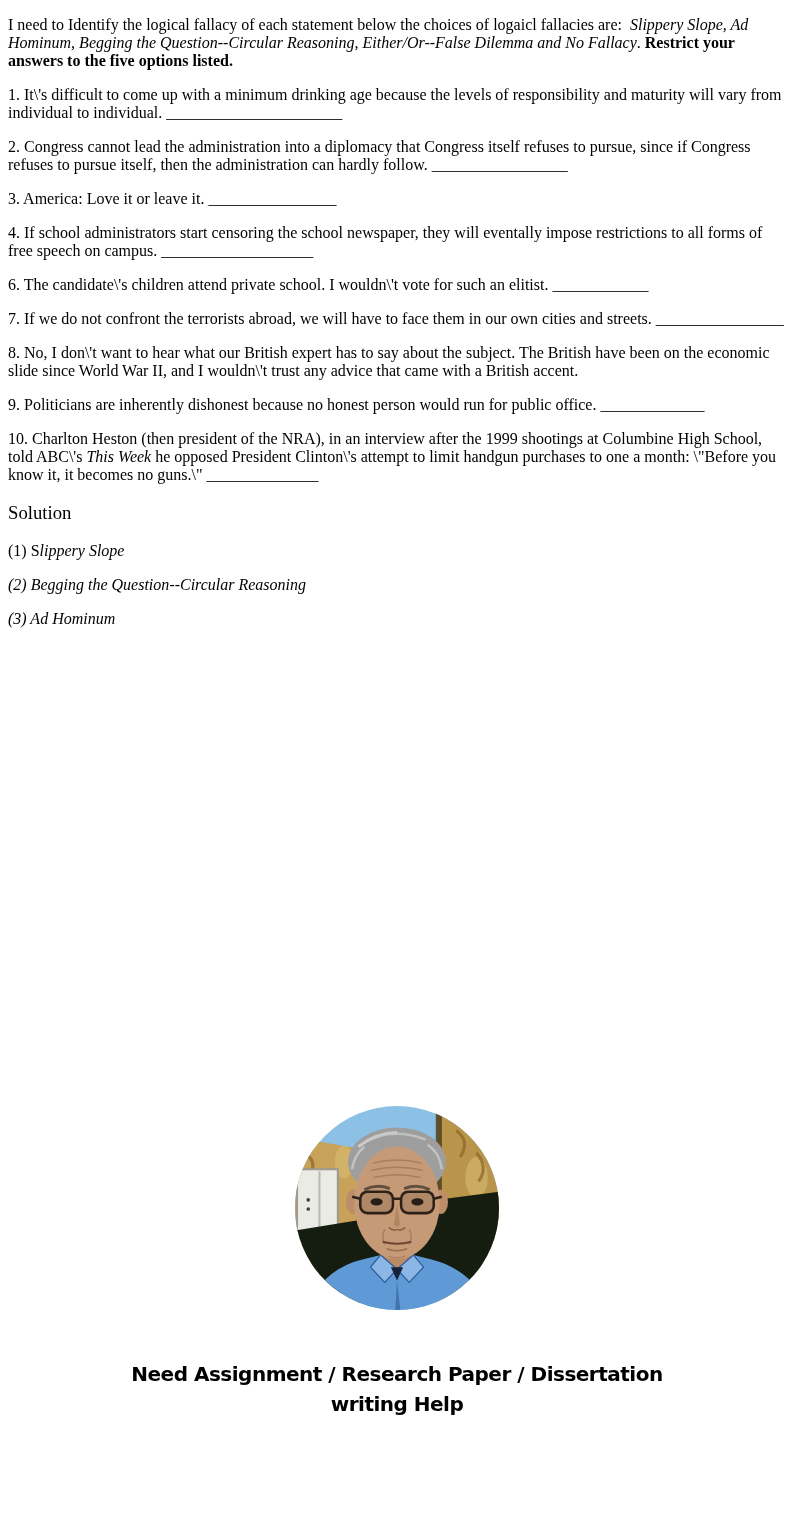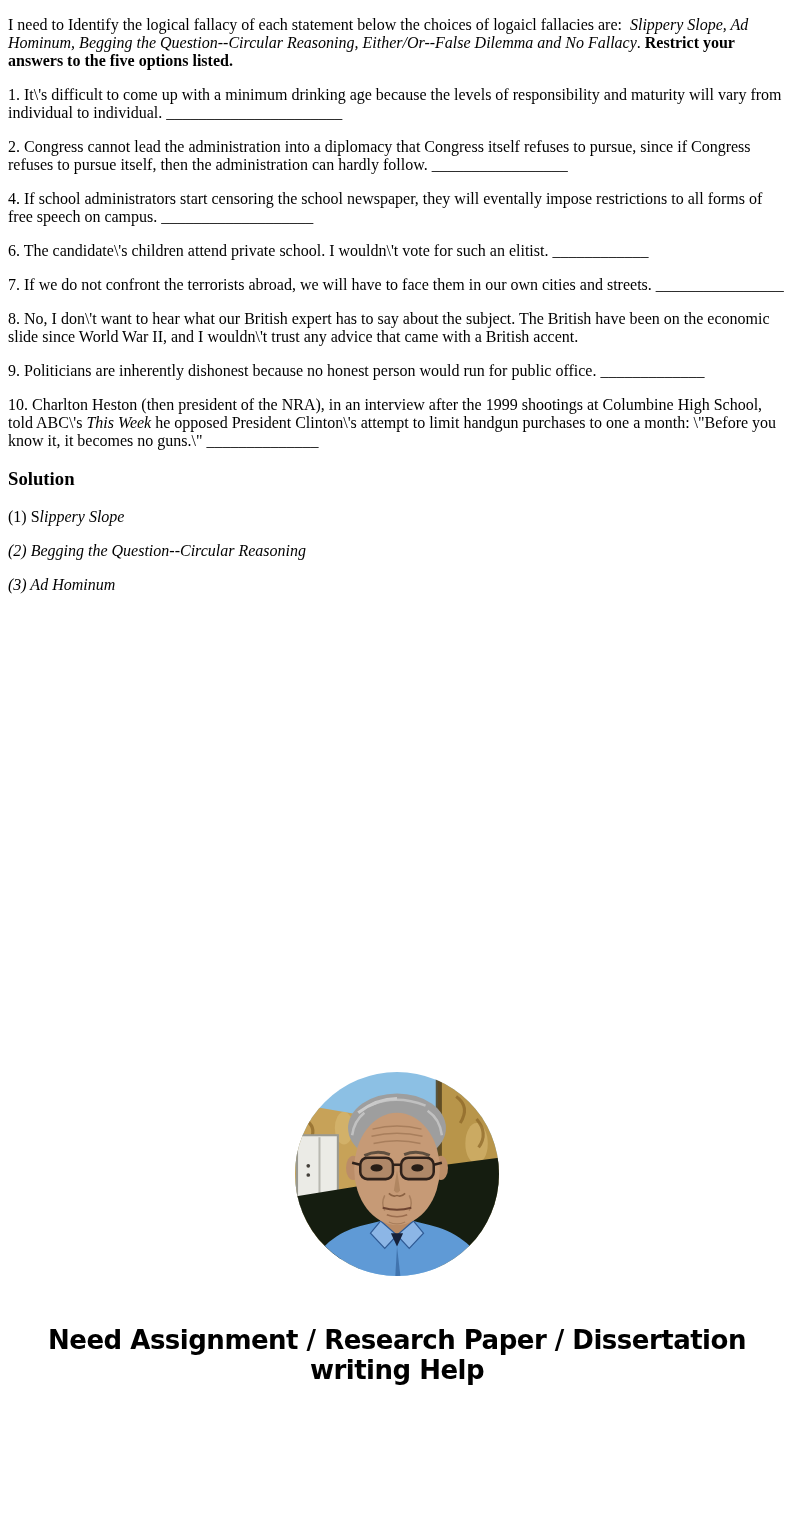--- a/index.html
+++ b/index.html
@@ -20,53 +20,54 @@
     margin: 16px 0;
   }
   .intro i, .statement i, .solution-item i {
     font-style: italic;
   }
   .intro b {
     font-weight: bold;
   }
   h3.solution-heading {
     font-size: 1.17em;
-    font-weight: bold;
+    font-weight: normal;
     margin: 18px 0;
   }
   .avatar-wrap {
     width: 204px;
     height: 204px;
     margin: 478px auto 0 auto;
   }
   .avatar-wrap svg {
     display: block;
   }
   .footer {
     margin-top: 49px;
     text-align: center;
     font-family: "DejaVu Sans", sans-serif;
     font-weight: bold;
-    font-size: 26px;
+    font-size: 20px;
     line-height: 30px;
     letter-spacing: -0.5px;
     color: #000000;
   }
 </style>
 </head>
 <body>
 
 <div class="doc">
 
   <p class="intro"><span>I need to Identify the logical fallacy of each statement below the choices of logaicl fallacies are:&nbsp; </span><i>Slippery Slope, Ad Hominum, Begging the Question--Circular Reasoning, Either/Or--False Dilemma and No Fallacy</i><span>. </span><b>Restrict your answers to the five options listed.</b></p>
 
   <p class="statement"><span>1. It\'s difficult to come up with a minimum drinking age because the levels of responsibility and maturity will vary from individual to individual. ______________________</span></p>
 
   <p class="statement"><span>2. Congress cannot lead the administration into a diplomacy that Congress itself refuses to pursue, since if Congress refuses to pursue itself, then the administration can hardly follow. _________________</span></p>
 
+  <p class="statement"><span>3. America: Love it or leave it. ________________</span></p>
 
   <p class="statement"><span>4. If school administrators start censoring the school newspaper, they will eventally impose restrictions to all forms of free speech on campus. ___________________</span></p>
 
 
   <p class="statement"><span>6. The candidate\'s children attend private school. I wouldn\'t vote for such an elitist. ____________</span></p>
 
   <p class="statement"><span>7. If we do not confront the terrorists abroad, we will have to face them in our own cities and streets. ________________</span></p>
 
   <p class="statement"><span>8. No, I don\'t want to hear what our British expert has to say about the subject. The British have been on the economic slide since World War II, and I wouldn\'t trust any advice that came with a British accent.</span></p>
 

